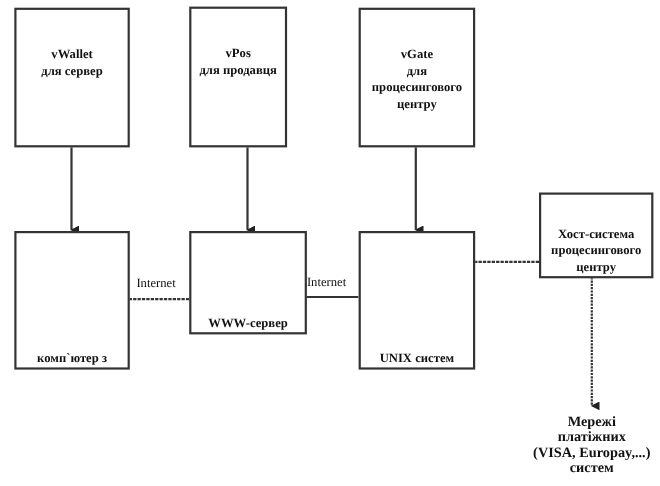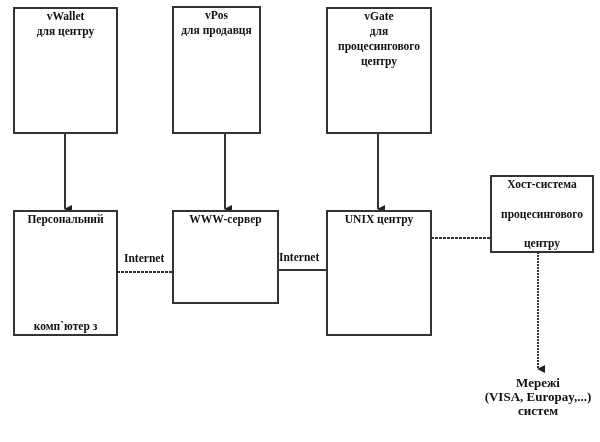--- a/index.html
+++ b/index.html
@@ -1,23 +1,23 @@
 <!DOCTYPE html>
 <html><head>
 <meta charset="utf-8">
 <style>
   html, body { margin:0; padding:0; background:#ffffff; }
   body { width:600px; height:442px; position:relative; overflow:hidden;
          font-family:"Liberation Serif","DejaVu Serif",serif; color:#111; }
   .box { position:absolute; border:2px solid #333; background:#fff; box-sizing:border-box;
          display:flex; flex-direction:column; align-items:center; text-align:center; }
-  .box.top { justify-content:flex-start; }
-  .box.mid { justify-content:space-between; }
+  .box.top { justify-content:flex-start; padding-top:34px; }
+  .box.mid { justify-content:flex-end; }
   .lbl { font-weight:bold; font-size:11.5px; line-height:15px; white-space:nowrap; }
-  .net { position:absolute; font-weight:bold; font-size:11.5px; }
+  .net { position:absolute; font-weight:normal; font-size:11.5px; }
   .out { position:absolute; text-align:center; font-weight:bold; font-size:13px; line-height:14px; }
   svg.lines { position:absolute; left:0; top:0; }
 </style>
 </head>
 <body>
 
 <svg class="lines" width="600" height="442">
   <defs>
     <marker id="ah" markerWidth="8" markerHeight="8" refX="4" refY="7" orient="auto" markerUnits="userSpaceOnUse">
       <path d="M0,0 L8,0 L4,8 z" fill="#222"></path>
@@ -27,50 +27,50 @@
   <line x1="225" y1="133" x2="225" y2="209" stroke="#333" stroke-width="2" marker-end="url(#ah)"></line>
   <line x1="378" y1="133" x2="378" y2="209" stroke="#333" stroke-width="2" marker-end="url(#ah)"></line>
   <line x1="117" y1="272" x2="172" y2="272" stroke="#333" stroke-width="2" stroke-dasharray="3,1"></line>
   <line x1="278" y1="270" x2="326" y2="270" stroke="#333" stroke-width="2"></line>
   <line x1="431" y1="238" x2="490" y2="238" stroke="#333" stroke-width="2" stroke-dasharray="3,1"></line>
   <line x1="538" y1="252" x2="538" y2="369" stroke="#333" stroke-width="2" stroke-dasharray="2,1" marker-end="url(#ah)"></line>
 </svg>
 
 <div class="box top" style="left:13px;top:7px;width:105px;height:127px;">
   <span class="lbl">vWallet</span>
-  <span class="lbl">для центру</span>
+  <span class="lbl">для сервер</span>
 </div>
 <div class="box top" style="left:172px;top:6px;width:89px;height:128px;">
   <span class="lbl">vPos</span>
   <span class="lbl">для продавця</span>
 </div>
 <div class="box top" style="left:326px;top:7px;width:106px;height:127px;">
   <span class="lbl">vGate</span>
   <span class="lbl">для</span>
   <span class="lbl">процесингового</span>
   <span class="lbl">центру</span>
 </div>
 
 <div class="box mid" style="left:13px;top:210px;width:105px;height:126px;">
-  <span class="lbl">Персональний</span>
   <span class="lbl">комп`ютер з</span>
 </div>
 <div class="box mid" style="left:172px;top:210px;width:107px;height:94px;">
   <span class="lbl">WWW-сервер</span>
 </div>
 <div class="box mid" style="left:326px;top:210px;width:106px;height:126px;">
-  <span class="lbl">UNIX центру</span>
+  <span class="lbl">UNIX систем</span>
 </div>
 
 <div class="box mid" style="left:490px;top:175px;width:104px;height:78px;">
   <span class="lbl">Хост-система</span>
   <span class="lbl">процесингового</span>
   <span class="lbl">центру</span>
 </div>
 
 <div class="net" style="left:124px;top:252px;">Internet</div>
 <div class="net" style="left:279px;top:251px;">Internet</div>
 
 <div class="out" style="left:478px;top:376px;width:120px;">
   <div>Мережі</div>
+  <div>платіжних</div>
   <div>(VISA, Europay,...)</div>
   <div>систем</div>
 </div>
 
 </body></html>

